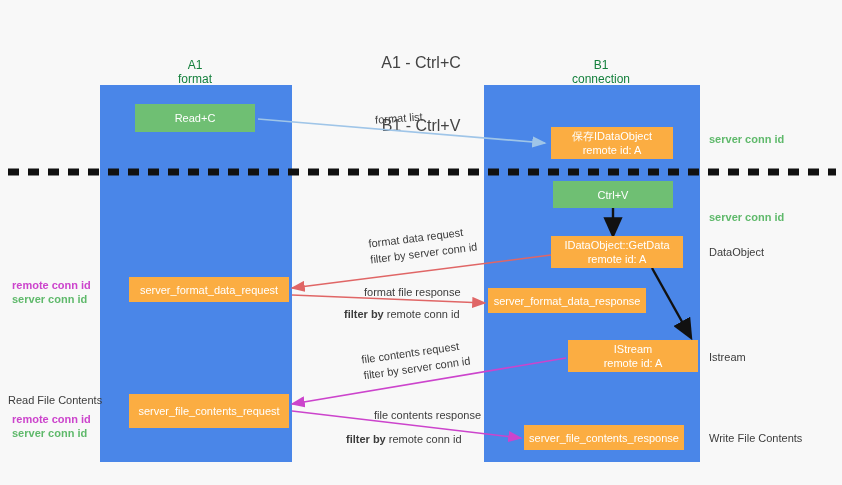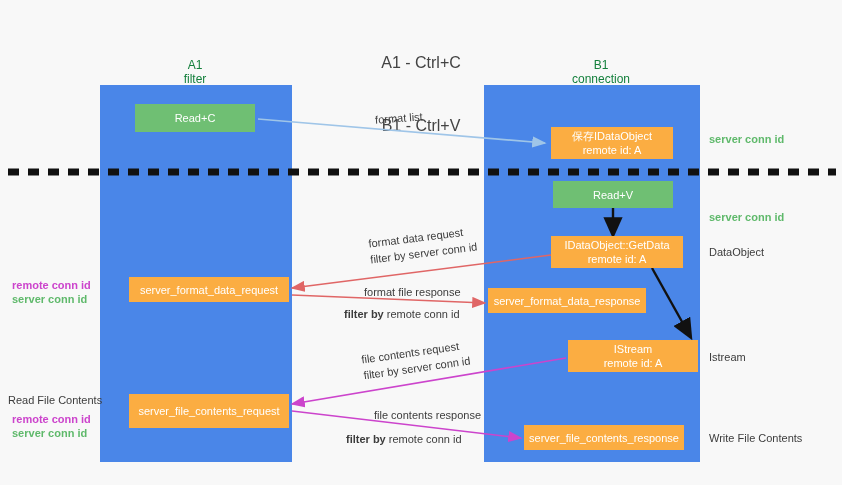--- a/index.html
+++ b/index.html
@@ -96,21 +96,21 @@
 
 <div id="stage">
 
   <div id="title" class="abs">
     <div>A1 - Ctrl+C</div>
     <div>B1 - Ctrl+V</div>
   </div>
 
   <div id="head-left" class="abs col-head">
     <div>A1</div>
-    <div>filter</div>
+    <div>format</div>
   </div>
   <div id="head-right" class="abs col-head">
     <div>B1</div>
     <div>connection</div>
   </div>
 
   <div id="lane-left" class="abs lane"></div>
   <div id="lane-right" class="abs lane"></div>
 
   <svg id="wires" class="abs" viewBox="0 0 842 485">
@@ -149,21 +149,21 @@
   <div class="abs node green" style="left:135px; top:104px; width:120px; height:28px;">
     <div>Read+C</div>
   </div>
 
   <div class="abs node orange" style="left:551px; top:127px; width:122px; height:32px;">
     <div>保存IDataObject</div>
     <div class="l2">remote id: A</div>
   </div>
 
   <div class="abs node green" style="left:553px; top:181px; width:120px; height:27px;">
-    <div>Read+V</div>
+    <div>Ctrl+V</div>
   </div>
 
   <div class="abs node orange" style="left:551px; top:236px; width:132px; height:32px;">
     <div>IDataObject::GetData</div>
     <div class="l2">remote id: A</div>
   </div>
 
   <div class="abs node orange" style="left:129px; top:277px; width:160px; height:25px;">
     <div>server_format_data_request</div>
   </div>

